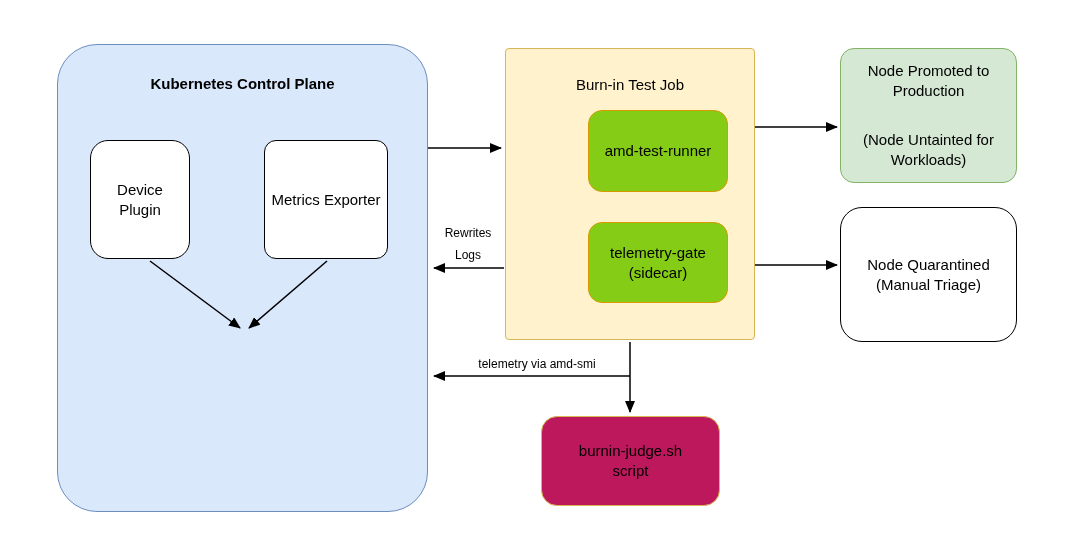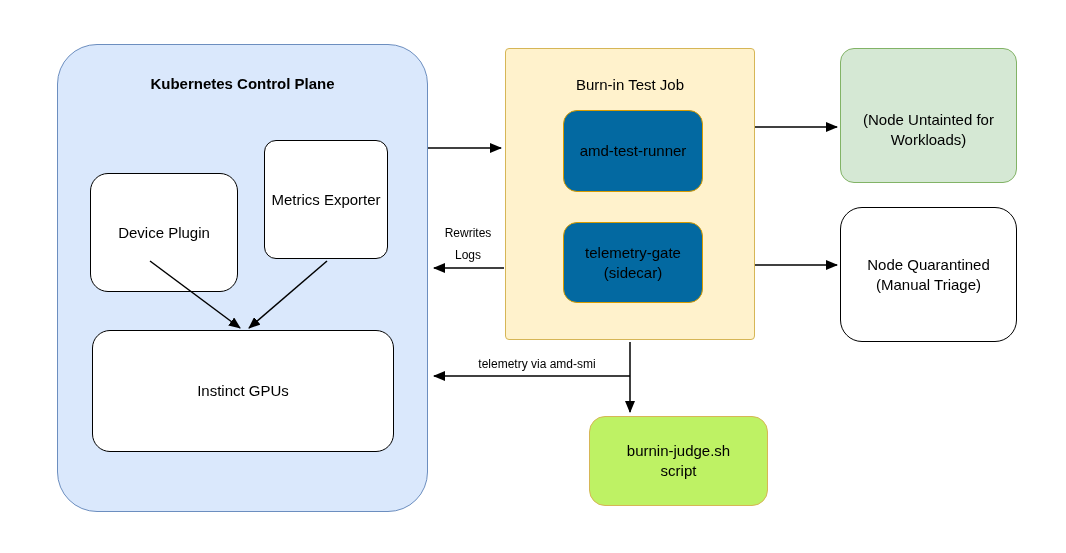--- a/index.html
+++ b/index.html
@@ -45,31 +45,31 @@
     display: flex;
     flex-direction: column;
     align-items: center;
     justify-content: center;
     text-align: center;
     font-size: 15px;
     line-height: 20px;
     padding: 4px 6px;
   }
   .node-orange {
-    background: #0369a1;
+    background: #84cc16;
     border-color: #d79b00;
+    margin-left: 25px;
   }
   .node-green {
     background: #d5e8d4;
     border-color: #82b366;
   }
   .node-cream {
-    background: #bef264;
+    background: #be185d;
     border-color: #d6b656;
-    margin-left: 48px;
   }
   .para-gap-19 { margin-top: 29px; }
   .para-gap-21 { }
   
   #edges {
     position: absolute;
     top: 0; left: 0;
     width: 1066px;
     height: 553px;
     pointer-events: none;
@@ -89,42 +89,40 @@
 <div id="canvas">
 
   <div class="cluster cluster-blue" style="left:57px; top:44px; width:371px; height:468px;">
     <div class="cluster-title bold" style="top:29px;">Kubernetes Control Plane</div>
   </div>
 
   <div class="cluster cluster-yellow" style="left:505px; top:48px; width:250px; height:292px;">
     <div class="cluster-title" style="top:26px;">Burn-in Test Job</div>
   </div>
 
-  <div class="node" style="left:90px; top:140px; width:148px; height:119px; border-radius:18px;margin-top:33px;">
+  <div class="node" style="left:90px; top:140px; width:100px; height:119px; border-radius:18px;">
     <div>Device Plugin</div>
   </div>
 
   <div class="node" style="left:264px; top:140px; width:124px; height:119px; border-radius:12px;text-align:center;">
     <div>Metrics Exporter</div>
   </div>
 
-  <div class="node" style="left:92px; top:330px; width:302px; height:122px; border-radius:18px;">
-    <div>Instinct GPUs</div>
-  </div>
 
   <div class="node node-orange" style="left:563px; top:110px; width:140px; height:82px; border-radius:14px;">
     <div>amd-test-runner</div>
   </div>
 
   <div class="node node-orange" style="left:563px; top:222px; width:140px; height:81px; border-radius:14px;">
     <div>telemetry-gate</div>
     <div>(sidecar)</div>
   </div>
 
   <div class="node node-green" style="left:840px; top:48px; width:177px; height:135px; border-radius:14px;">
+    <div>Node Promoted to Production</div>
     <div class="para-gap-19">(Node Untainted for Workloads)</div>
   </div>
 
   <div class="node" style="left:840px; top:207px; width:177px; height:135px; border-radius:22px;text-align:center;">
     <div>Node Quarantined</div>
     <div class="para-gap-21">(Manual Triage)</div>
   </div>
 
   <div class="node node-cream" style="left:541px; top:416px; width:179px; height:90px; border-radius:16px;">
     <div>burnin-judge.sh</div>

